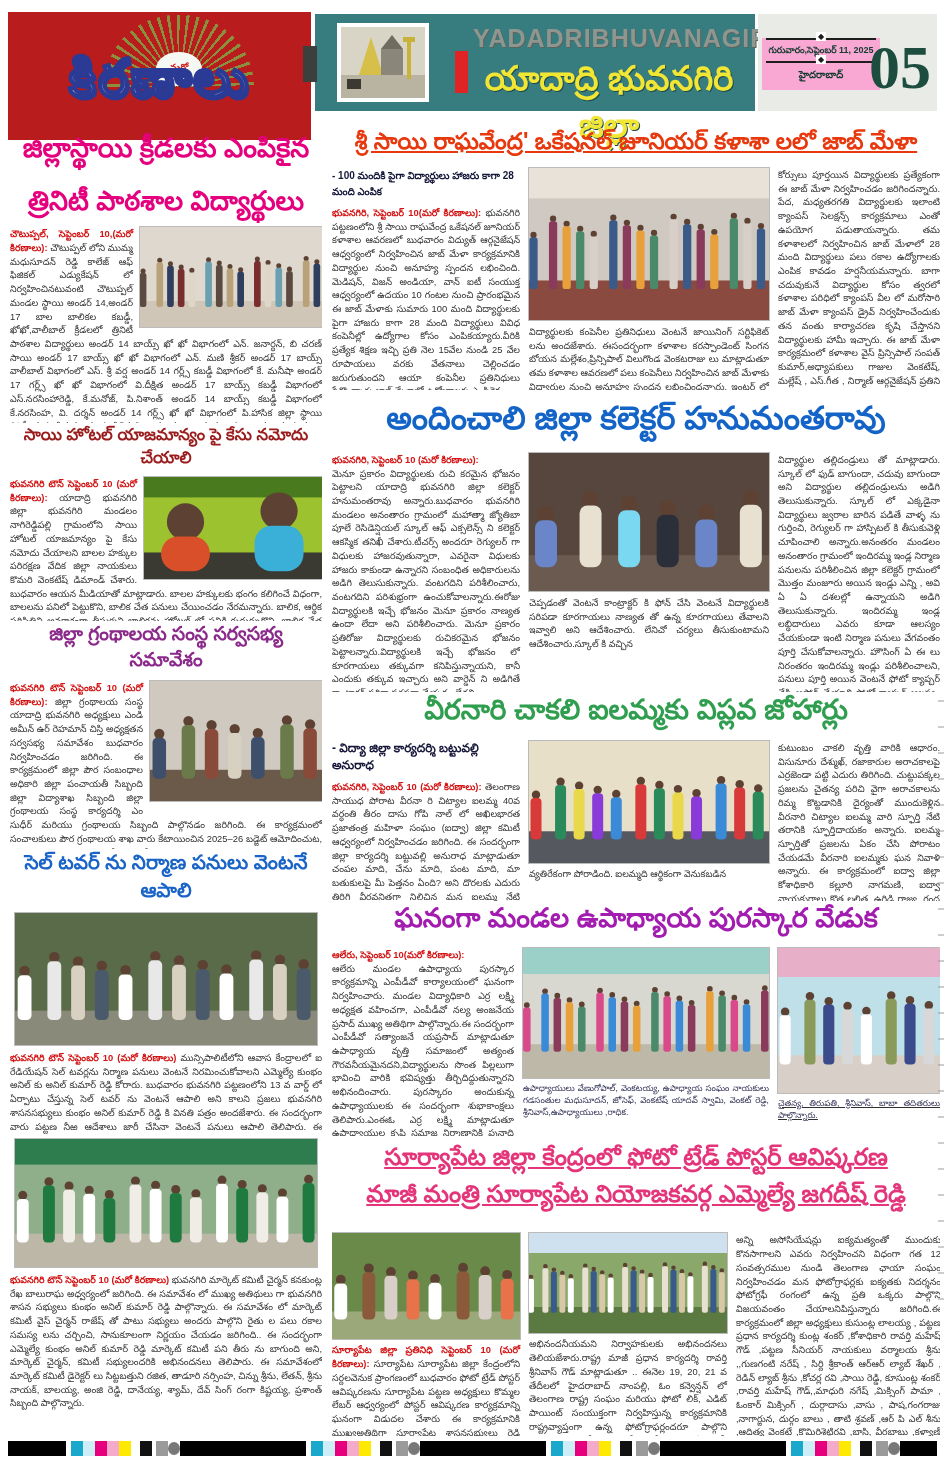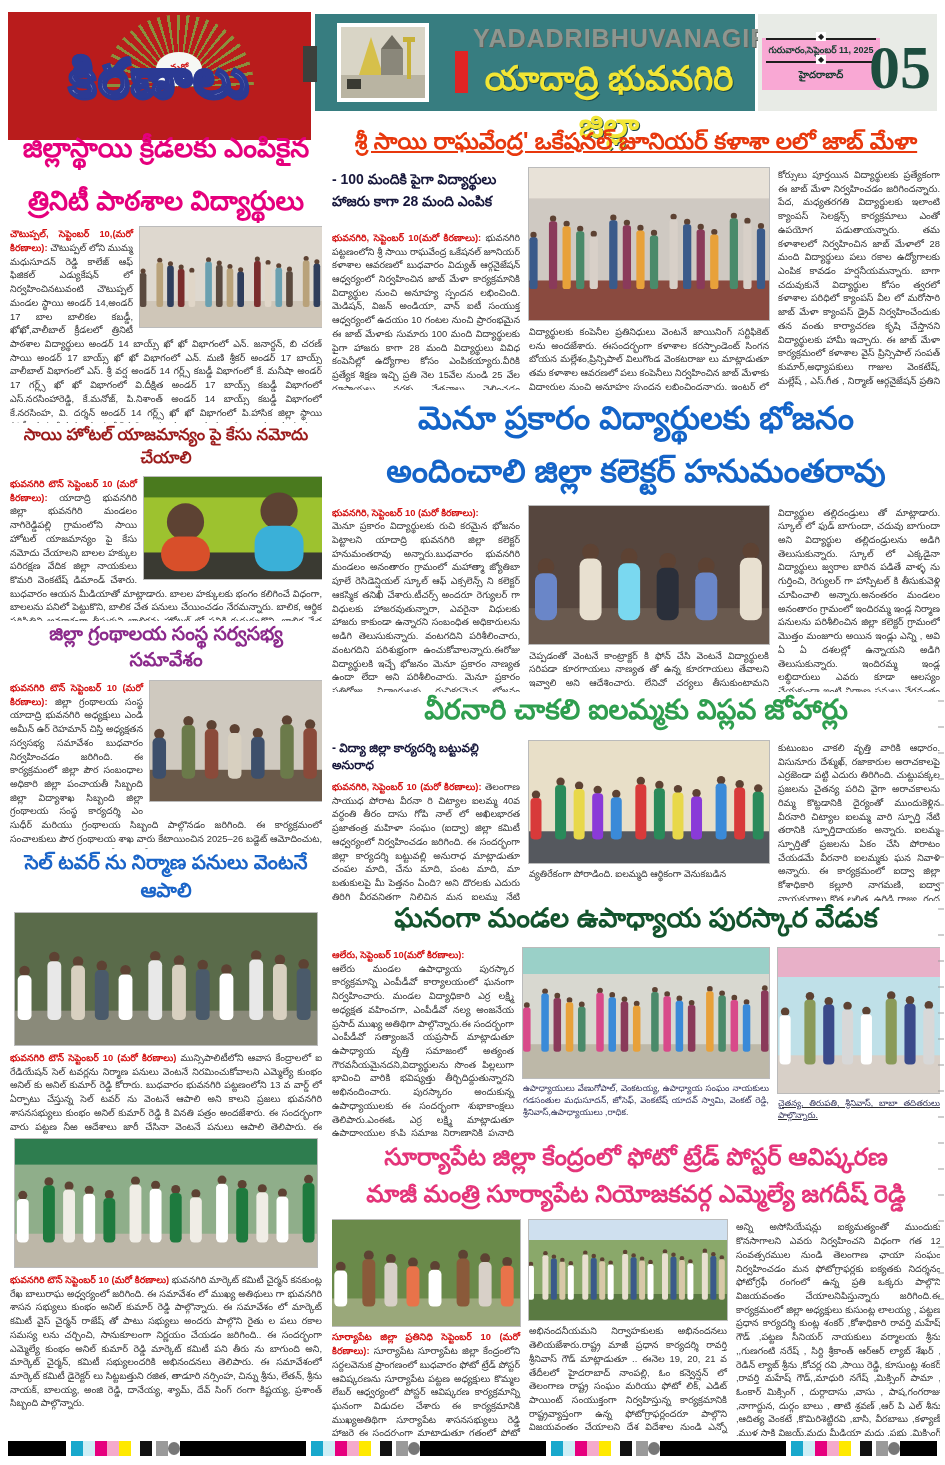--- a/index.html
+++ b/index.html
@@ -52,30 +52,30 @@
   #artB .hl { font-size:16.5px; margin-bottom:6px; }
   #artC { left:10px; top:623px; width:312px; height:226px; }
   #artC .hl { font-size:19px; margin-bottom:6px; }
   #artD { left:10px; top:851px; width:312px; height:284px; }
   #artD .hl { font-size:20px; margin-bottom:6px; }
   #artE { left:10px; top:1137px; width:312px; height:300px; }
   #artE .hl { font-size:18.5px; margin-bottom:6px; }
   
   #artF { left:332px; top:128px; width:608px; height:262px; }
   #artF .hl { font-size:23px; margin-bottom:8px;text-decoration:underline; }
-  #artF .subhead { font-size:14px; line-height:1.6; margin-bottom:18px; }
+  #artF .subhead { font-size:10px; line-height:1.6; margin-bottom:6px; }
   #artG { left:332px; top:392px; width:608px; height:300px; }
   #artG .hl { font-size:32px; line-height:1.65; margin-bottom:8px; }
   #artH { left:332px; top:694px; width:608px; height:207px; }
   #artH .hl { font-size:28px; margin-bottom:8px; }
   #artH .subhead { font-size:12px; margin-bottom:5px; }
   #artI { left:332px; top:903px; width:608px; height:233px; }
   #artI .hl { font-size:27px; margin-bottom:8px; }
   #artJ { left:332px; top:1138px; width:608px; height:298px; }
-  #artJ .hl { font-size:24px; line-height:1.55; margin-bottom:8px; }
+  #artJ .hl { font-size:24px; line-height:1.55; margin-bottom:21px;text-decoration:underline; }
   
   #colorbar { position:absolute; left:8px; top:1441px; width:929px; height:15px; display:flex; overflow:hidden; background:#fff; }
   #colorbar span { height:100%; flex:none; }
   .reg-strip { position:absolute; right:1px; top:700px; height:620px; width:6px;
     background:repeating-linear-gradient(#9a9a9a 0 2px, transparent 2px 26px); opacity:.5; }
 </style>
 </head>
 <body>
 
 <div id="page">
@@ -329,21 +329,20 @@
               <rect x="227.865" y="60.5238" width="8.25" height="60.5112" rx="2.8874999999999997" fill="#3a5a8a"></rect>
             </svg></div>
         <div class="body-txt">విద్యార్థులకు కంపెనీల ప్రతినిధులు వెంటనే జాయినింగ్ సర్టిఫికెట్ లను అందజేశారు. ఈసందర్భంగా కళాశాల కరస్పాండెంట్ సింగన బోయన మల్లేశం,ప్రిన్సిపాల్ విలుగొండ వెంకటరాజు లు మాట్లాడుతూ తమ కళాశాల ఆవరణలో పలు కంపెనీలు నిర్వహించిన జాబ్ మేళాకు విద్యార్థుల నుంచి అనూహ్య స్పందన లభించిందన్నారు. ఇంటర్ లో వొకేషనల్</div>
       </div>
       <div class="body-txt" style="width:162px;flex:none;">కోర్సులు పూర్తయిన విద్యార్థులకు ప్రత్యేకంగా ఈ జాబ్ మేళా నిర్వహించడం జరిగిందన్నారు. పేద, మధ్యతరగతి విద్యార్థులకు ఇలాంటి క్యాంపస్ సెలక్షన్స్ కార్యక్రమాలు ఎంతో ఉపయోగ పడుతాయన్నారు. తమ కళాశాలలో నిర్వహించిన జాబ్ మేళాలో 28 మంది విద్యార్థులు పలు రకాల ఉద్యోగాలకు ఎంపిక కావడం హర్షనీయమన్నారు. బాగా చదువుకునే విద్యార్థుల కోసం త్వరలో కళాశాల పరిధిలో క్యాంపస్ వీల లో మరోసారి జాబ్ మేళా క్యాంపస్ డ్రైవ్ నిర్వహించేందుకు తన వంతు కార్యాచరణ కృషి చేస్తానని విద్యార్థులకు హామీ ఇచ్చారు. ఈ జాబ్ మేళా కార్యక్రమంలో కళాశాల వైస్ ప్రిన్సిపాల్ సంపత్ కుమార్,అధ్యాపకులు గాజుల వెంకటేష్, మల్లేష్ , ఎస్.గీత , నిర్మాణ్ ఆర్గనైజేషన్ ప్రతిని ధులు నవీన్ రెడ్డి, వీరమూర్తి తదితరులు పాల్గొన్నారు.</div>
     </div>
   </div>
 
   <div class="art" id="artG">
     <div class="hl" style="color: rgb(20, 100, 200);">
-      <div>మెనూ ప్రకారం విద్యార్థులకు భోజనం</div>
       <div>అందించాలి జిల్లా కలెక్టర్ హనుమంతరావు</div>
     </div>
     <div class="row">
       <div class="body-txt" style="width:188px;flex:none;">
         <span class="dateline">భువనగిరి, సెప్టెంబర్ 10 (మరో కిరణాలు):</span><br>
         <span>మెనూ ప్రకారం విద్యార్థులకు రుచి కరమైన భోజనం పెట్టాలని యాదాద్రి భువనగిరి జిల్లా కలెక్టర్ హనుమంతరావు అన్నారు.బుధవారం భువనగిరి మండలం అనంతారం గ్రామంలో మహాత్మా జ్యోతిబా పూలే రెసిడెన్షియల్ స్కూల్ ఆఫ్ ఎక్సలెన్స్ ని కలెక్టర్ ఆకస్మిక తనిఖీ చేశారు.టీచర్స్ అందరూ రెగ్యులర్ గా విధులకు హాజరవుతున్నారా, ఎవరైనా విధులకు హాజరు కాకుండా ఉన్నారని సంబంధిత అధికారులను అడిగి తెలుసుకున్నారు. వంటగదిని పరిశీలించారు, వంటగదిని పరిశుభ్రంగా ఉంచుకోవాలన్నారు.ఈరోజు విద్యార్థులకి ఇచ్చే భోజనం మెనూ ప్రకారం నాణ్యత ఉందా లేదా అని పరిశీలించారు. మెనూ ప్రకారం ప్రతిరోజు విద్యార్థులకు రుచికరమైన భోజనం పెట్టాలన్నారు.విద్యార్థులకి ఇచ్చే భోజనం లో కూరగాయలు తక్కువగా కనిపిస్తున్నాయని, కానీ ఎందుకు తక్కువ ఇచ్చారు అని వార్డెన్ ని అడిగితే కాంట్రాక్టర్ సరిగా సరఫరా చేయడం లేదని</span>
       </div>
       <div style="width:240px;flex:none;">
         <div class="photo ph-frame" style="width:240px;height:138px;margin-bottom:5px;"><svg xmlns="http://www.w3.org/2000/svg" width="240" height="138">
               <rect width="240" height="138" fill="#56463e"></rect>
@@ -406,21 +405,21 @@
               <circle cx="229.226" cy="47.34332" r="4.18" fill="#5d4233"></circle>
               <rect x="223.726" y="50.643319999999996" width="11" height="47.81668" rx="3.8499999999999996" fill="#2a8a5a"></rect>
             </svg></div>
         <div class="body-txt">వ్యతిరేకంగా పోరాడింది. ఐలమ్మది ఆర్థికంగా వెనుకబడిన</div>
       </div>
       <div class="body-txt" style="width:162px;flex:none;">కుటుంబం చాకలి వృత్తి వారికి ఆధారం. విసునూరు దేశ్ముఖ్, రజాకారుల అరాచకాలపై ఎర్రజెండా పట్టి ఎదురు తిరిగింది. చుట్టుపక్కల ప్రజలను చైతన్య పరిచి వైగా అరాచకాలను రిమ్మ కొట్టడానికి దైర్యంతో ముందుకెళ్లిన వీరనారి చిట్యాల ఐలమ్మ వారి స్ఫూర్తి నేటి తరానికి స్ఫూర్తిదాయకం అన్నారు. ఐలమ్మ స్ఫూర్తితో ప్రజలను ఏకం చేసి పోరాటం చేయడమే వీరనారి ఐలమ్మకు ఘన నివాళి అన్నారు. ఈ కార్యక్రమంలో ఐద్వా జిల్లా కోశాధికారి కల్లూరి నాగమణి, ఐద్వా నాయకురాలు కొత్త లలిత, ఉరిడి రాజ్య, గంధ మల్ల రేణుక, శ్రావణి, భార్గవి, లక్ష్మి తదితరులు పాల్గొన్నారు.</div>
     </div>
   </div>
 
   <div class="art" id="artI">
-    <div class="hl" style="color: #14532d;">ఘనంగా మండల ఉపాధ్యాయ పురస్కార వేడుక</div>
+    <div class="hl" style="color: #a21caf;">ఘనంగా మండల ఉపాధ్యాయ పురస్కార వేడుక</div>
     <div class="row">
       <div class="body-txt" style="width:182px;flex:none;">
         <span class="dateline">ఆలేరు, సెప్టెంబర్ 10(మరో కిరణాలు):</span><br>
         <span>ఆలేరు మండల ఉపాధ్యాయ పురస్కార కార్యక్రమాన్ని ఎంపీడీవో కార్యాలయంలో ఘనంగా నిర్వహించారు. మండల విద్యాధికారి ఎర్ర లక్ష్మి అధ్యక్షత వహించగా, ఎంపీడీవో నల్య అంజనేయ ప్రసాద్ ముఖ్య అతిథిగా పాల్గొన్నారు.ఈ సందర్భంగా ఎంపీడీవో సత్యాంజనే యప్రసాద్ మాట్లాడుతూ ఉపాధ్యాయ వృత్తి సమాజంలో అత్యంత గౌరవనీయమైనదని,విద్యార్థులను సొంత పిల్లలుగా భావించి వారికి భవిష్యత్తు తీర్చిదిద్దుతున్నారని అభినందించారు. పురస్కారం అందుకున్న ఉపాధ్యాయులకు ఈ సందర్భంగా శుభాకాంక్షలు తెలిపారు.ఎంఈఓ ఎర్ర లక్ష్మి మాట్లాడుతూ ఉపాధ్యాయుల కృషి సమాజ నిర్మాణానికి పునాది వంటిదని, పురస్కారం వారిలో మరింత ఉత్సాహాన్ని నింపుతుందని పేర్కొన్నారు.ఉత్తమ ఉపాధ్యాయులుగా ఎంపికైన వారికి ఎంఈఓ, ఎంపీడీఓ లు మెమెంటో తో పాటు సర్టిఫికెట్ లను అందజేశారు. ఈ కార్యక్రమంలో కారప్రెక్స్ ప్రధాన</span>
       </div>
       <div style="width:246px;flex:none;">
         <div class="photo ph-frame" style="width:246px;height:130px;margin-bottom:4px;"><svg xmlns="http://www.w3.org/2000/svg" width="246" height="130">
               <rect width="246" height="130" fill="#d8d8d0"></rect>
               <rect width="246" height="26" fill="#9ad0c8"></rect>
               <rect y="96.2" width="246" height="33.800000000000004" fill="#bdb8a8"></rect>

